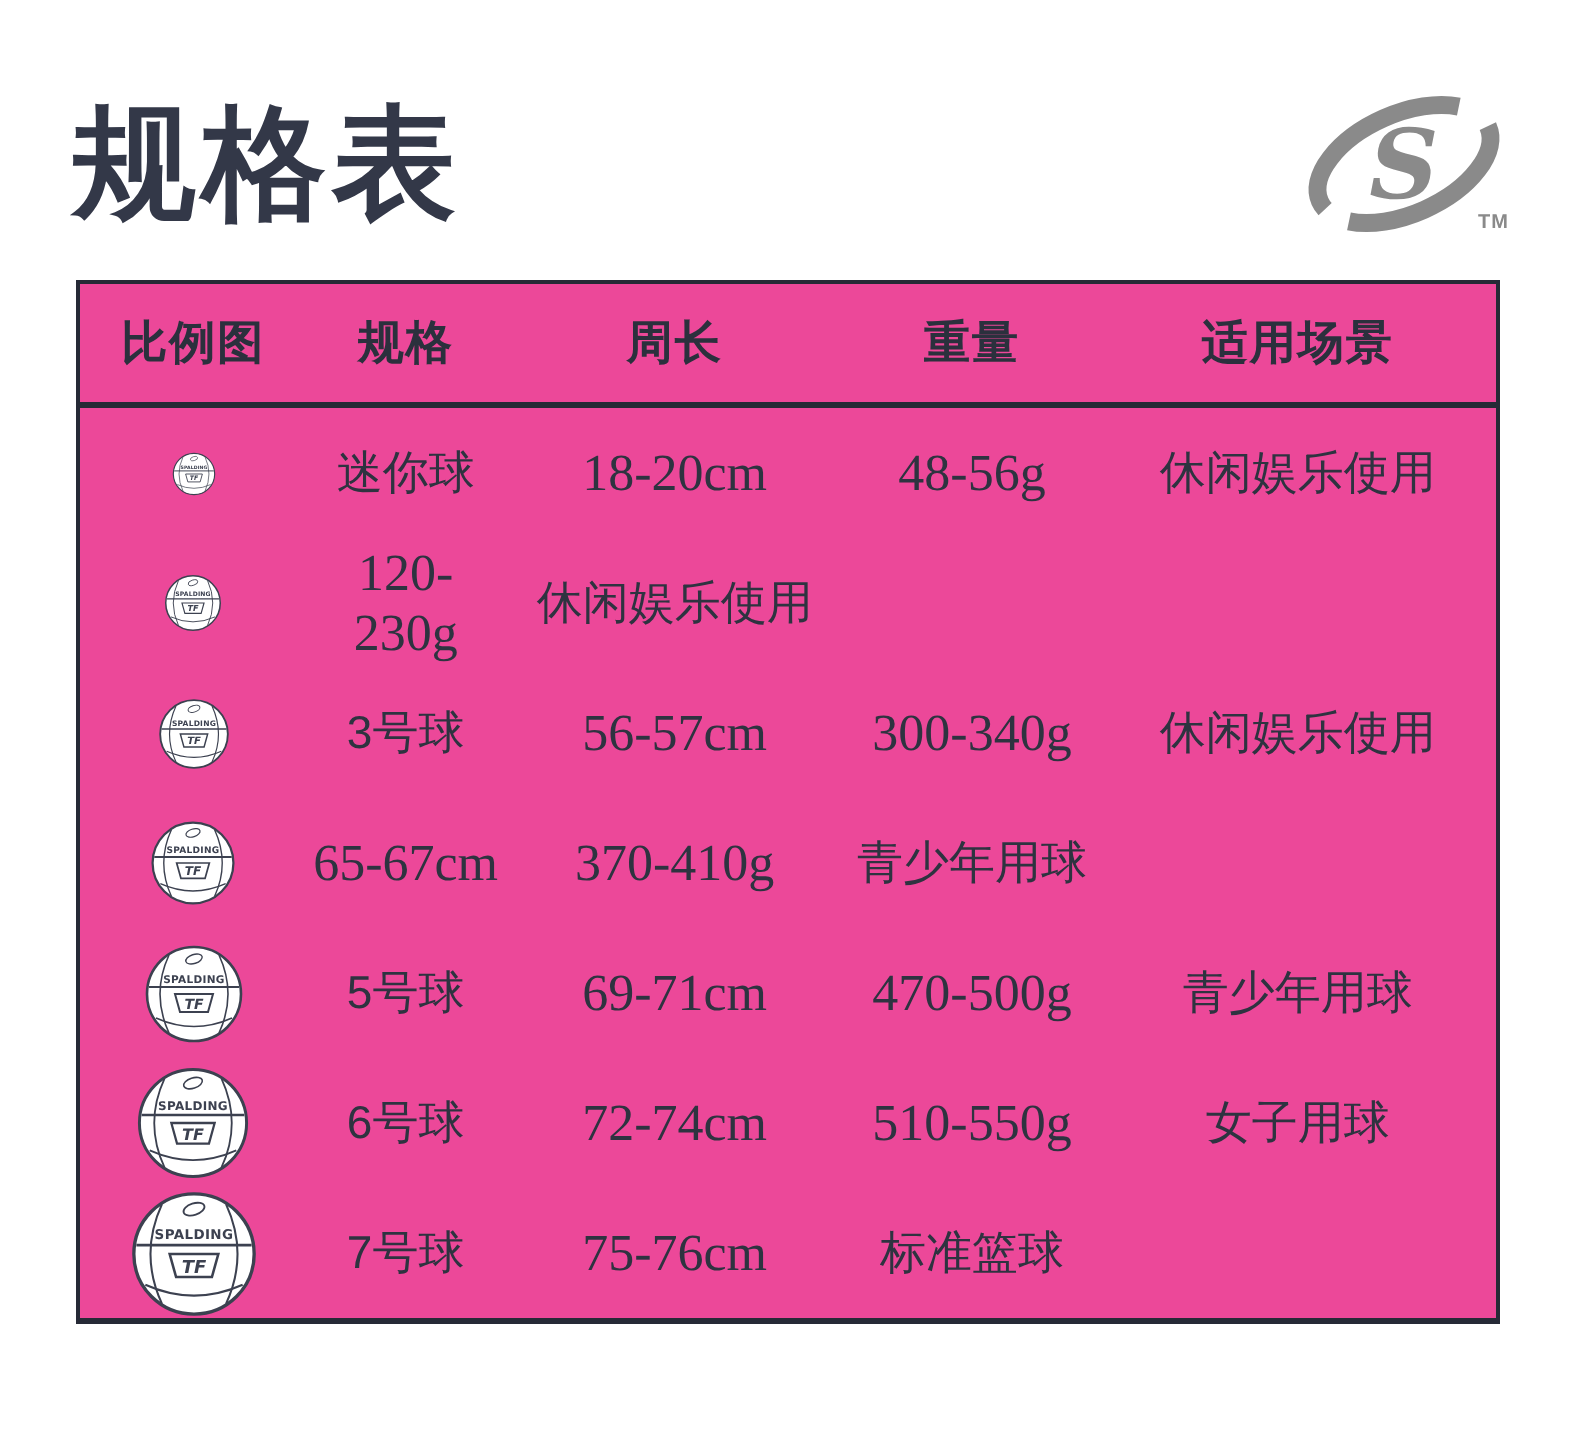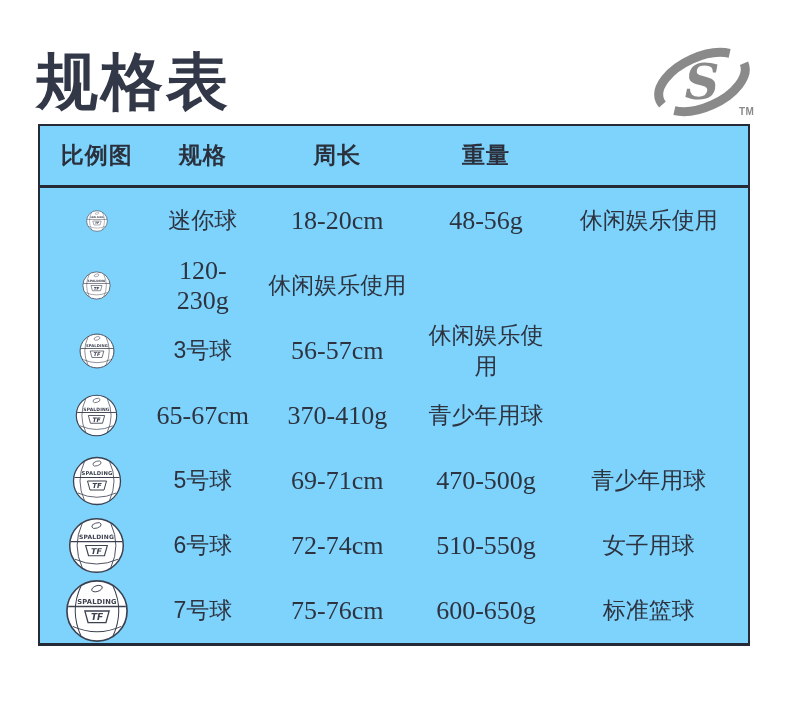--- a/index.html
+++ b/index.html
@@ -12,23 +12,23 @@
     color: #333848;
   }
 
   .brand-logo { position: absolute; left: 652px; top: 46px; width: 110px; height: 80px; }
   .brand-tm {
     position: absolute; left: 739px; top: 106px;
     font-size: 10px; color: #8a8a8a; font-weight: bold; letter-spacing: .5px;
   }
 
   .spec-table {
-    position: absolute; left: 38px; top: 124px; width: 712px;
+    position: absolute; left: 38px; top: 140px; width: 712px;
     border: 2px solid #262a36; border-bottom-width: 3px;
-    background: #7dd3fc;
+    background: #ec4899;
   }
   .thead {
     display: grid; grid-template-columns: 16% 14% 24% 18% 28%;
     height: 62px; align-items: center;
     border-bottom: 3px solid #262a36;
   }
   .thead .cell {
     text-align: center; font-size: 23px; font-weight: bold;
     color: #2b303d; letter-spacing: 1px;
   }
@@ -70,20 +70,21 @@
 </svg>
 <div class="brand-tm">TM</div>
 
 <div class="spec-table">
 
   <div class="thead">
     <div class="cell">比例图</div>
     <div class="cell">规格</div>
     <div class="cell">周长</div>
     <div class="cell">重量</div>
+    <div class="cell">适用场景</div>
   </div>
 
   <div class="row">
     <div class="cell cell-icon">
       <svg viewBox="0 0 100 100" width="22" height="22">
           <use href="#ball"></use>
         </svg>
     </div>
     <div class="cell cell-spec">迷你球</div>
     <div class="cell cell-num">18-20cm</div>
@@ -102,20 +103,21 @@
   </div>
 
   <div class="row">
     <div class="cell cell-icon">
       <svg viewBox="0 0 100 100" width="36" height="36">
           <use href="#ball"></use>
         </svg>
     </div>
     <div class="cell cell-spec">3号球</div>
     <div class="cell cell-num">56-57cm</div>
+    <div class="cell cell-num">300-340g</div>
     <div class="cell cell-scenario">休闲娱乐使用</div>
   </div>
 
   <div class="row">
     <div class="cell cell-icon">
       <svg viewBox="0 0 100 100" width="43" height="43">
           <use href="#ball"></use>
         </svg>
     </div>
     <div class="cell cell-num">65-67cm</div>
@@ -148,17 +150,16 @@
   </div>
 
   <div class="row">
     <div class="cell cell-icon">
       <svg viewBox="0 0 100 100" width="64" height="64">
           <use href="#ball"></use>
         </svg>
     </div>
     <div class="cell cell-spec">7号球</div>
     <div class="cell cell-num">75-76cm</div>
-    <div class="cell cell-num">600-650g</div>
     <div class="cell cell-scenario">标准篮球</div>
   </div>
 
 </div>
 
 </body></html>

